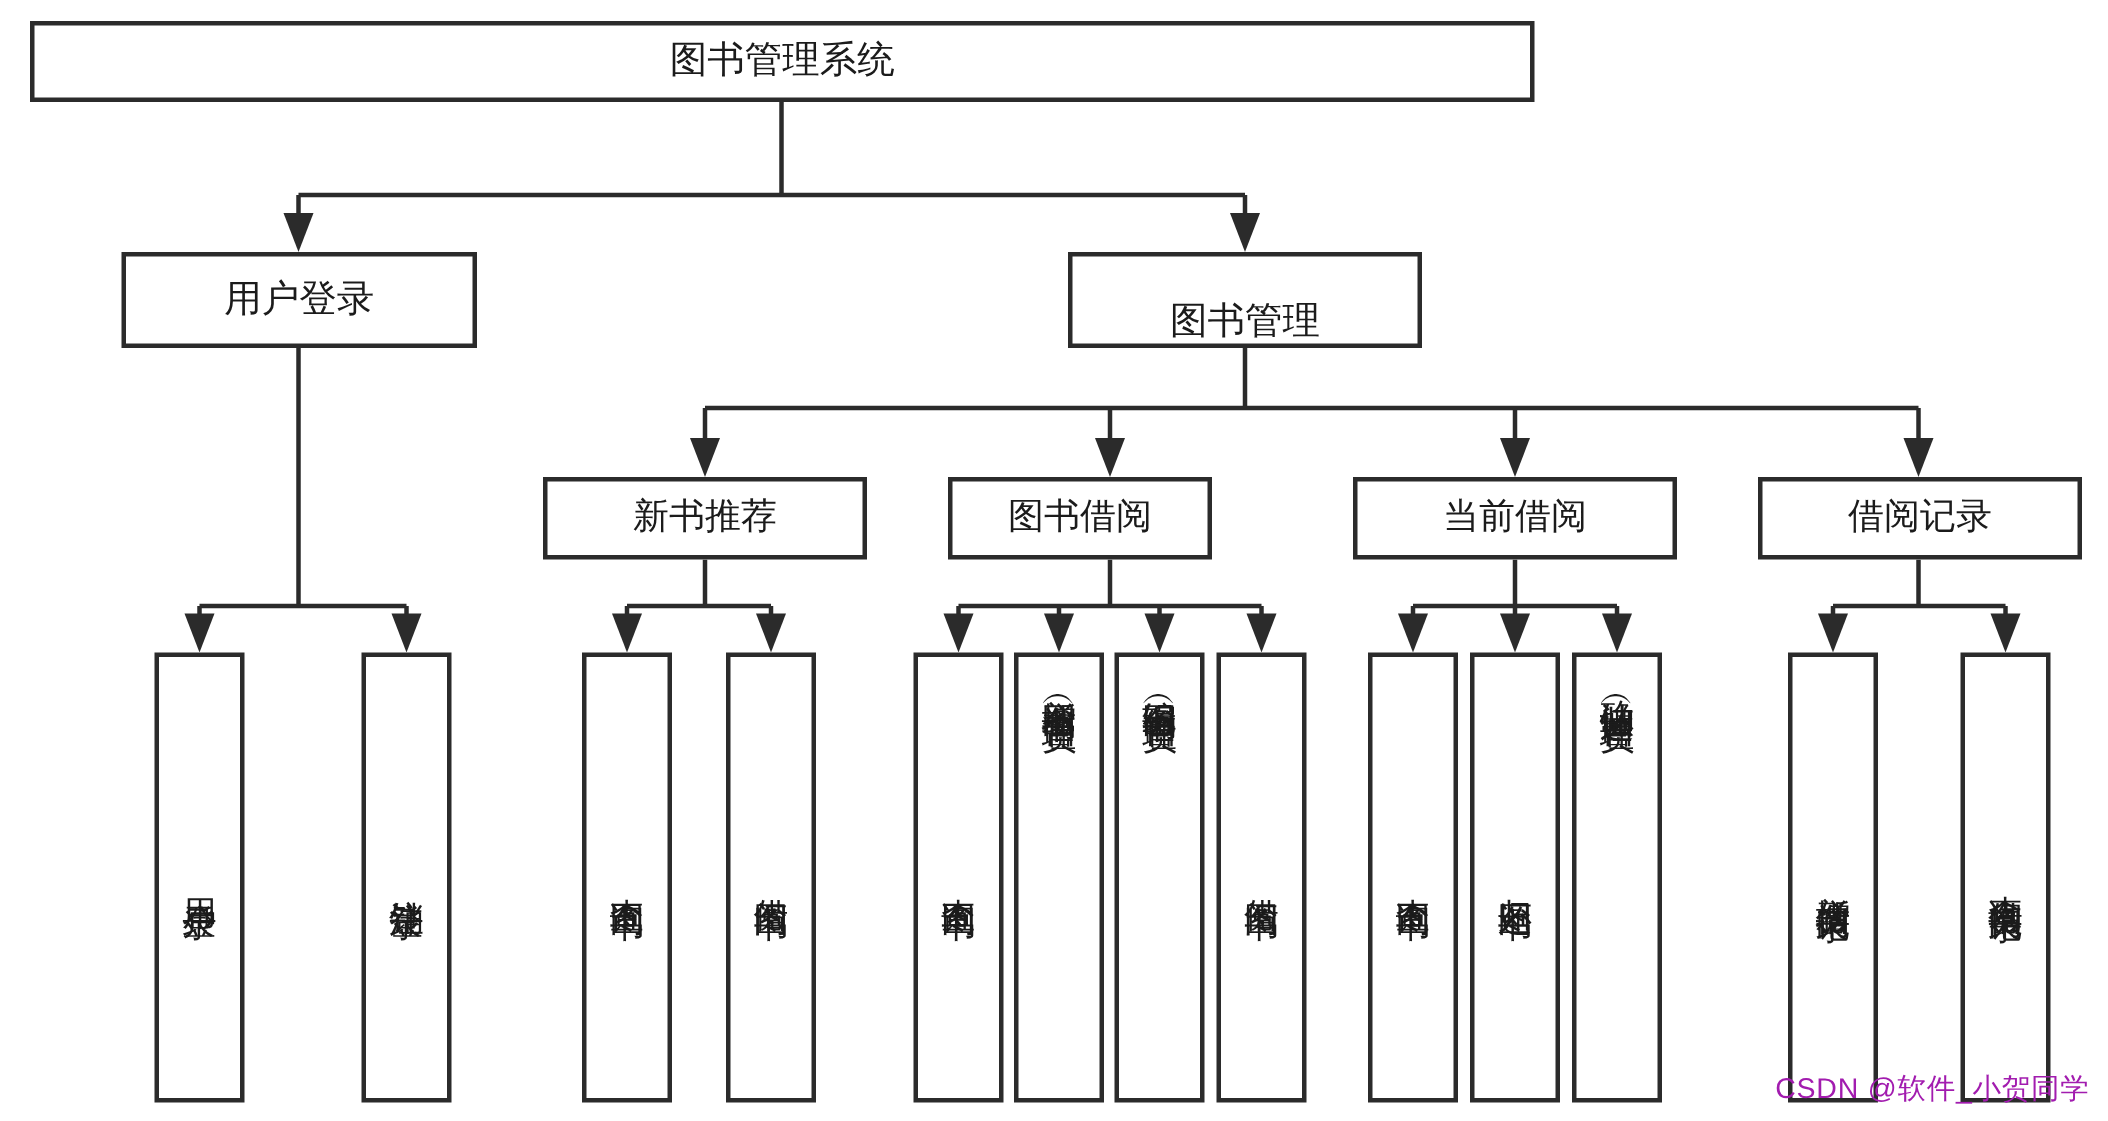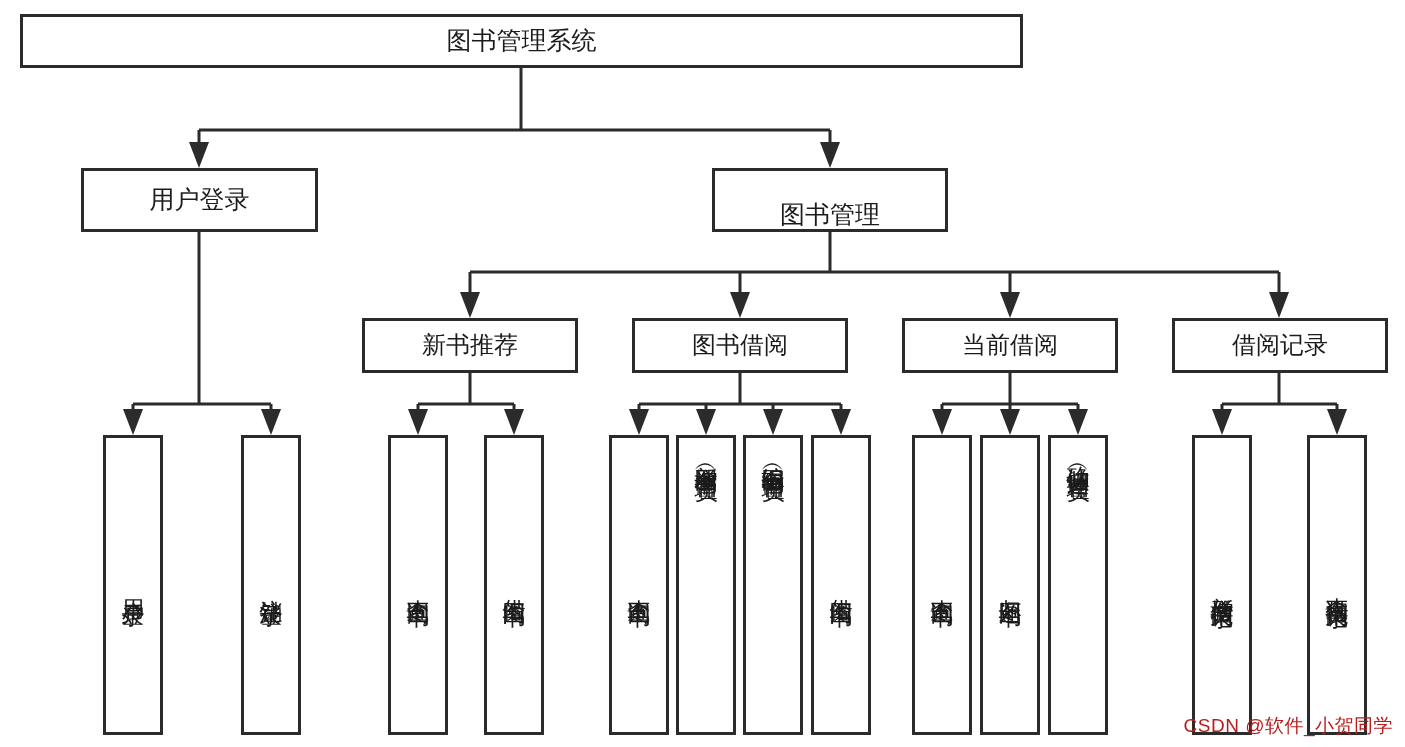--- a/index.html
+++ b/index.html
@@ -81,21 +81,21 @@
     align-items: center;
     padding-top: 0;
   }
 
   
   #watermark {
     position: absolute;
     right: 12px;
     bottom: 8px;
     font-size: 19px;
-    color: #b91c1c;
+    color: #a21caf;
     letter-spacing: 0.5px;
     white-space: nowrap;
     user-select: none;
   }
 </style>
 </head>
 <body>
 
 <div id="canvas">
 
@@ -172,21 +172,21 @@
   <div class="node level2" style="left:81px; top:168px; width:237px; height:64px;">
     <span class="label">用户登录</span>
   </div>
   <div class="node level2" style="left:712px; top:168px; width:236px; height:64px;align-items:flex-end;">
     <span class="label">图书管理</span>
   </div>
 
   <div class="node level3" style="left:362px; top:318px; width:216px; height:55px;">
     <span class="label">新书推荐</span>
   </div>
-  <div class="node level3" style="left:632px; top:318px; width:216px; height:55px;">
+  <div class="node level3" style="left:632px; top:318px; width:176px; height:55px;">
     <span class="label">图书借阅</span>
   </div>
   <div class="node level3" style="left:902px; top:318px; width:216px; height:55px;text-align:right;">
     <span class="label">当前借阅</span>
   </div>
   <div class="node level3" style="left:1172px; top:318px; width:216px; height:55px;font-family:Liberation Serif, serif;">
     <span class="label">借阅记录</span>
   </div>
 
   <div class="node leaf centered" style="left:103px; top:435px; width:60px; height:300px;">

